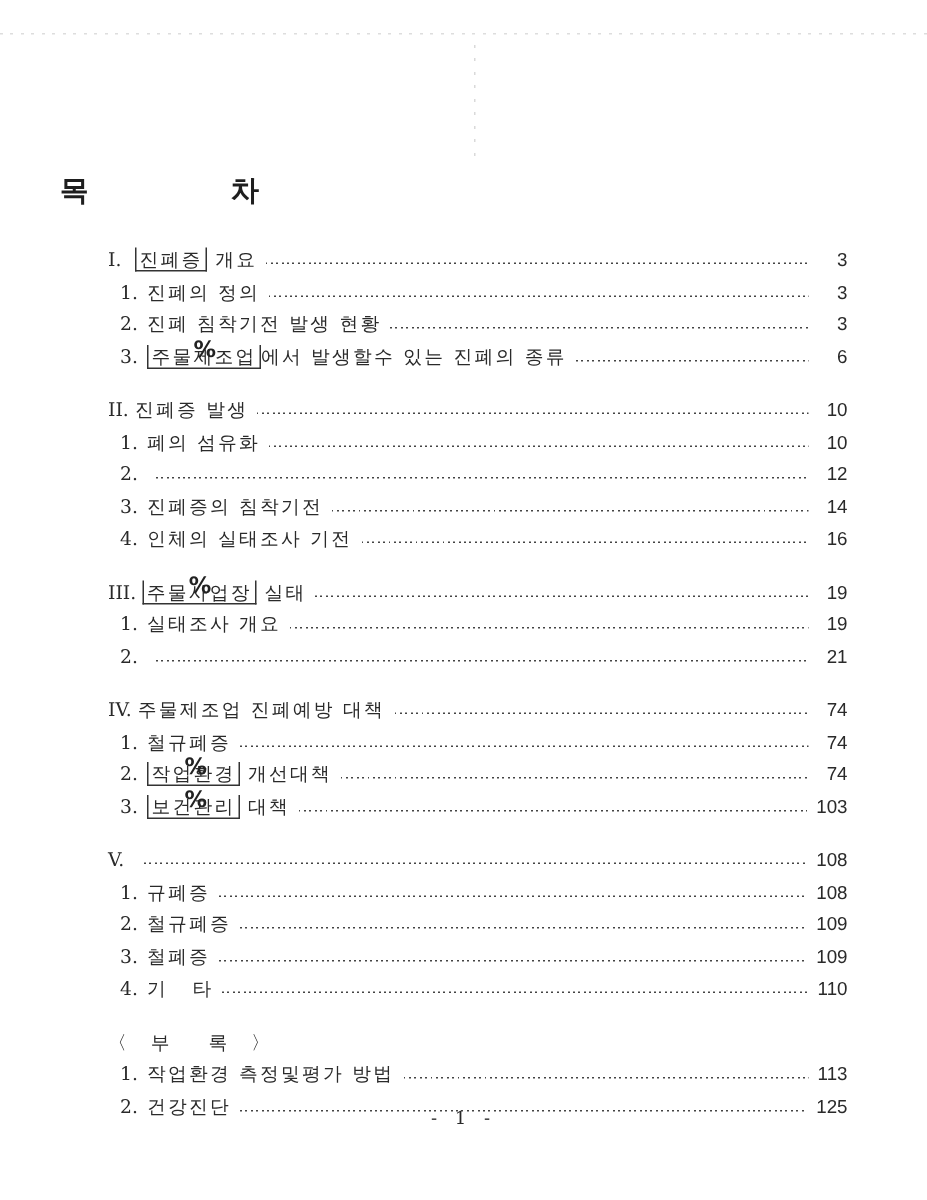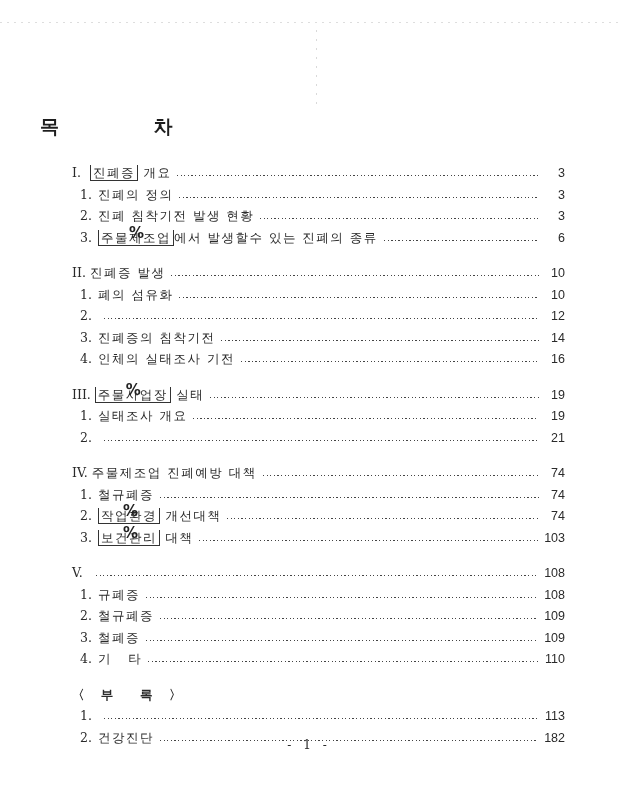--- a/index.html
+++ b/index.html
@@ -36,21 +36,21 @@
     color: #222; top: -4px;
   }
   .leader {
     flex: 1 1 auto; margin: 0 6px; height: 1px; align-self: center; transform: translateY(3px);
     background: repeating-linear-gradient(90deg, #444 0 1.3px, transparent 1.3px 3.6px);
   }
   .page-no {
     flex: 0 0 auto; min-width: 20px; text-align: right;
     font-family: "Liberation Sans", sans-serif; font-size: 12.5px;
   }
-  .appendix-head { letter-spacing: 6px; font-weight: bold; }
+  .appendix-head { letter-spacing: 6px; }
   .footer {
     position: absolute; top: 738px; left: 0; width: 618px; text-align: center;
     font-size: 12px; letter-spacing: 4px;
   }
 </style>
 </head>
 <body>
 
 <div class="page">
   <div class="noise-line"></div>
@@ -197,27 +197,28 @@
         <span class="page-no">110</span>
       </div>
     </div>
 
     <div class="section">
       <div class="row">
         <span class="label appendix-head" style="white-space:pre">〈 부  록 〉</span>
       </div>
       <div class="row sub">
         <span class="num">1.</span>
+        <span class="label">작업환경 측정및평가 방법</span>
         <span class="leader"></span>
         <span class="page-no">113</span>
       </div>
       <div class="row sub">
         <span class="num">2.</span>
         <span class="label">건강진단</span>
         <span class="leader"></span>
-        <span class="page-no">182</span>
+        <span class="page-no">125</span>
       </div>
     </div>
 
   </div>
 
   <div class="footer">- 1 -</div>
 </div>
 
 </body></html>

